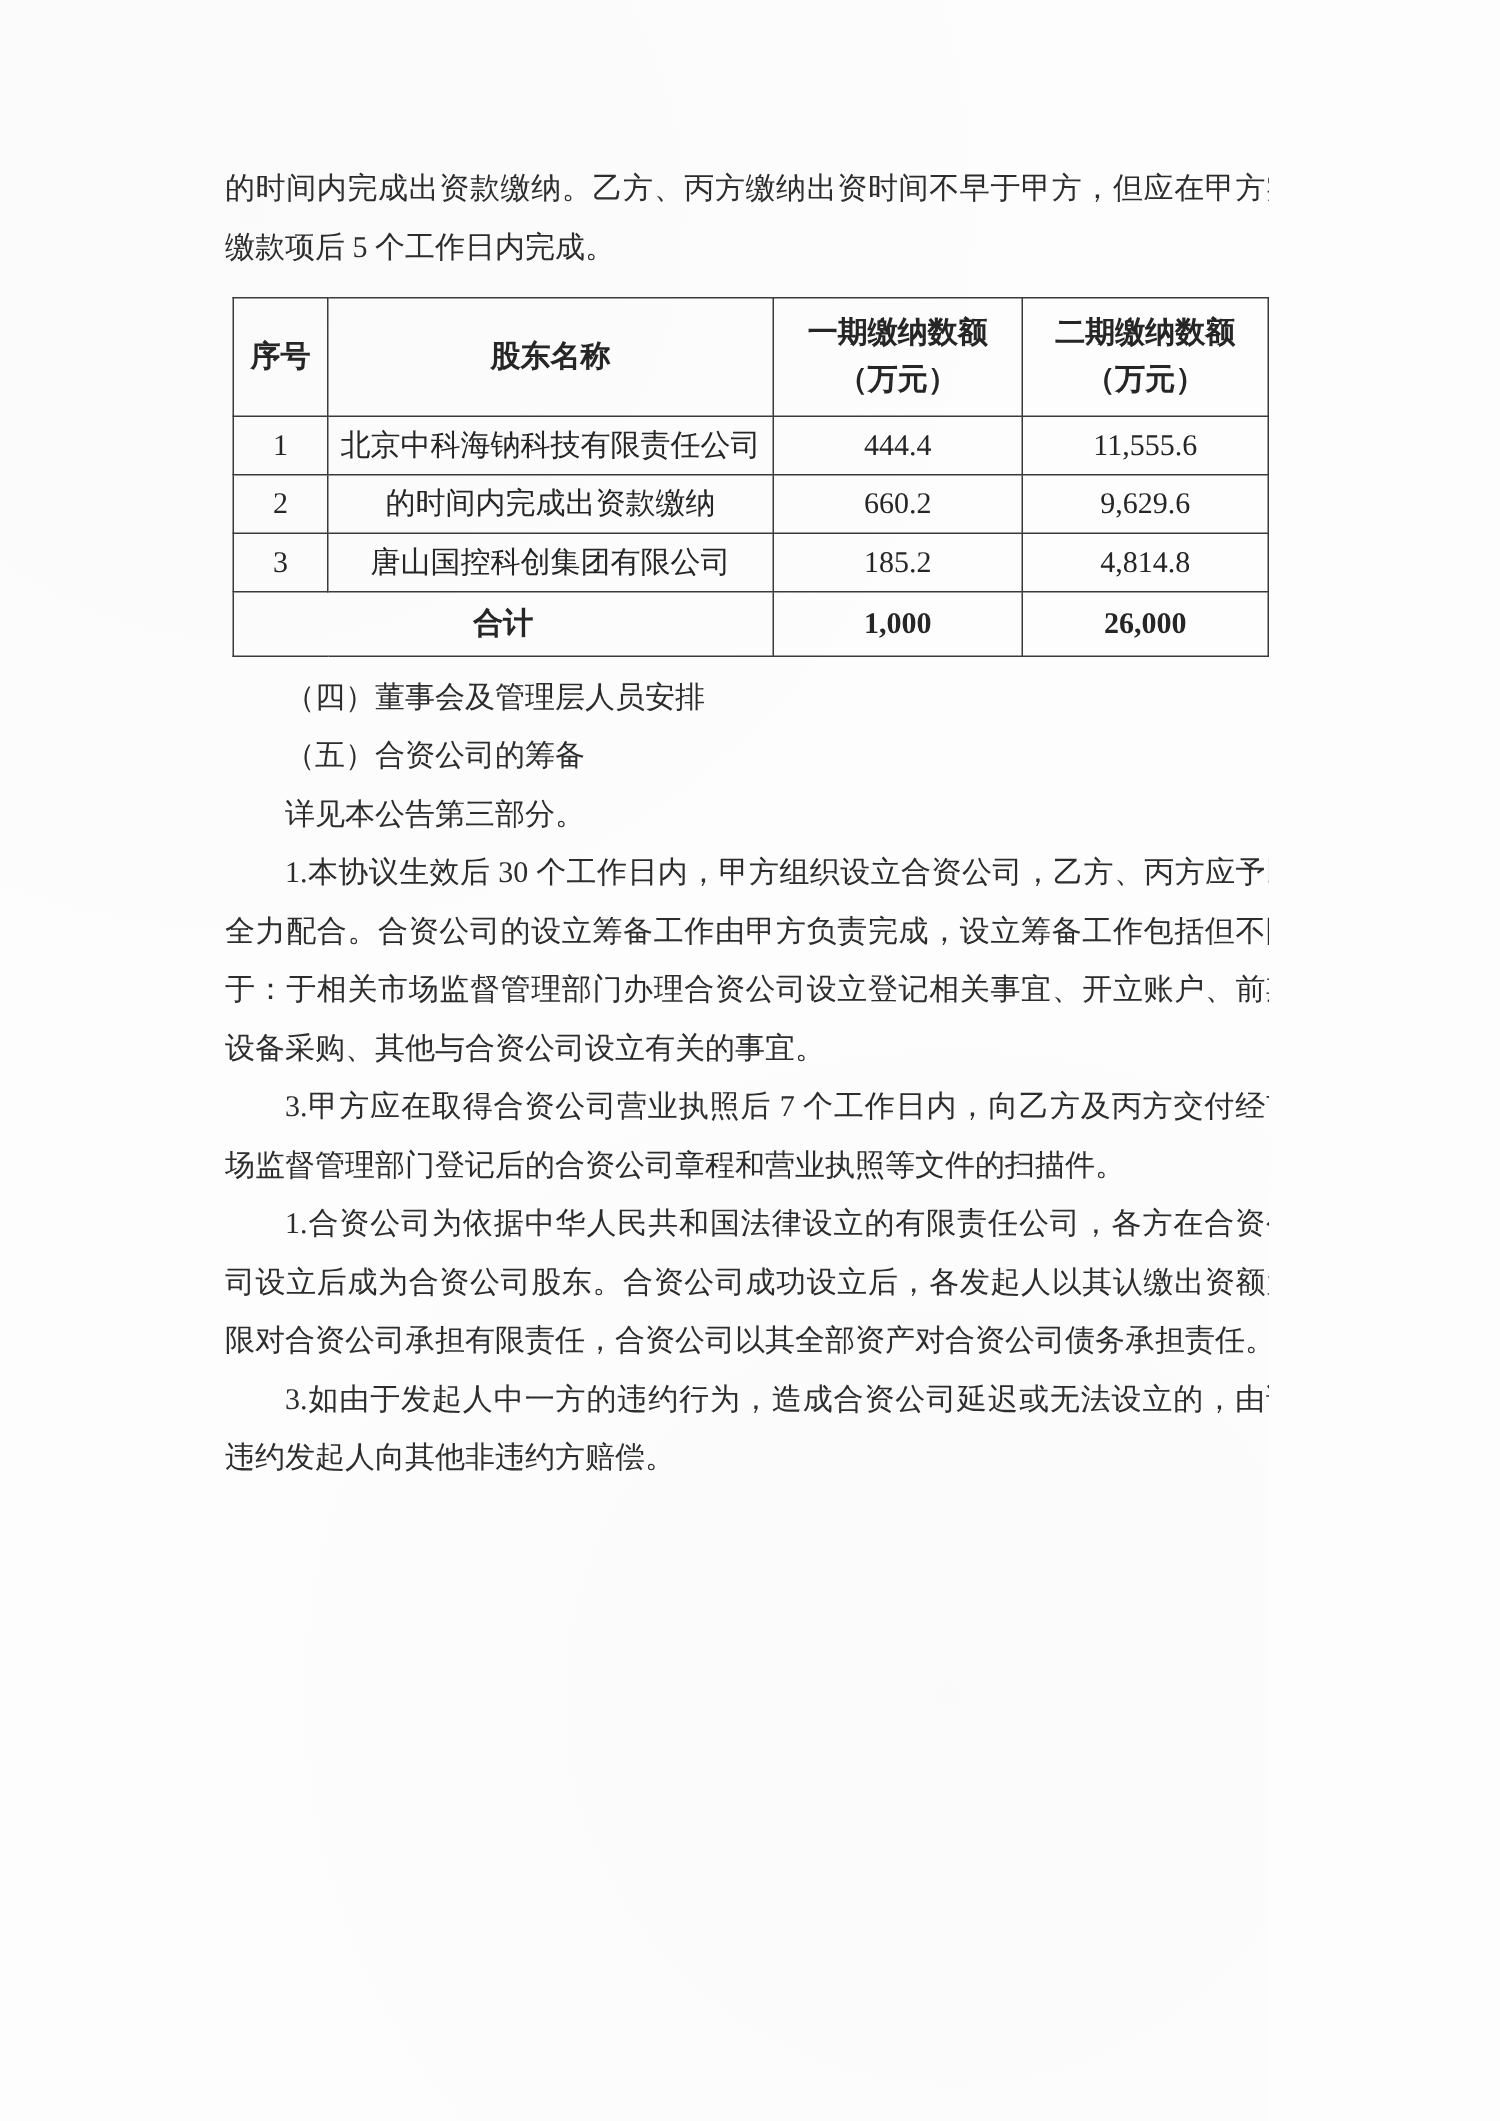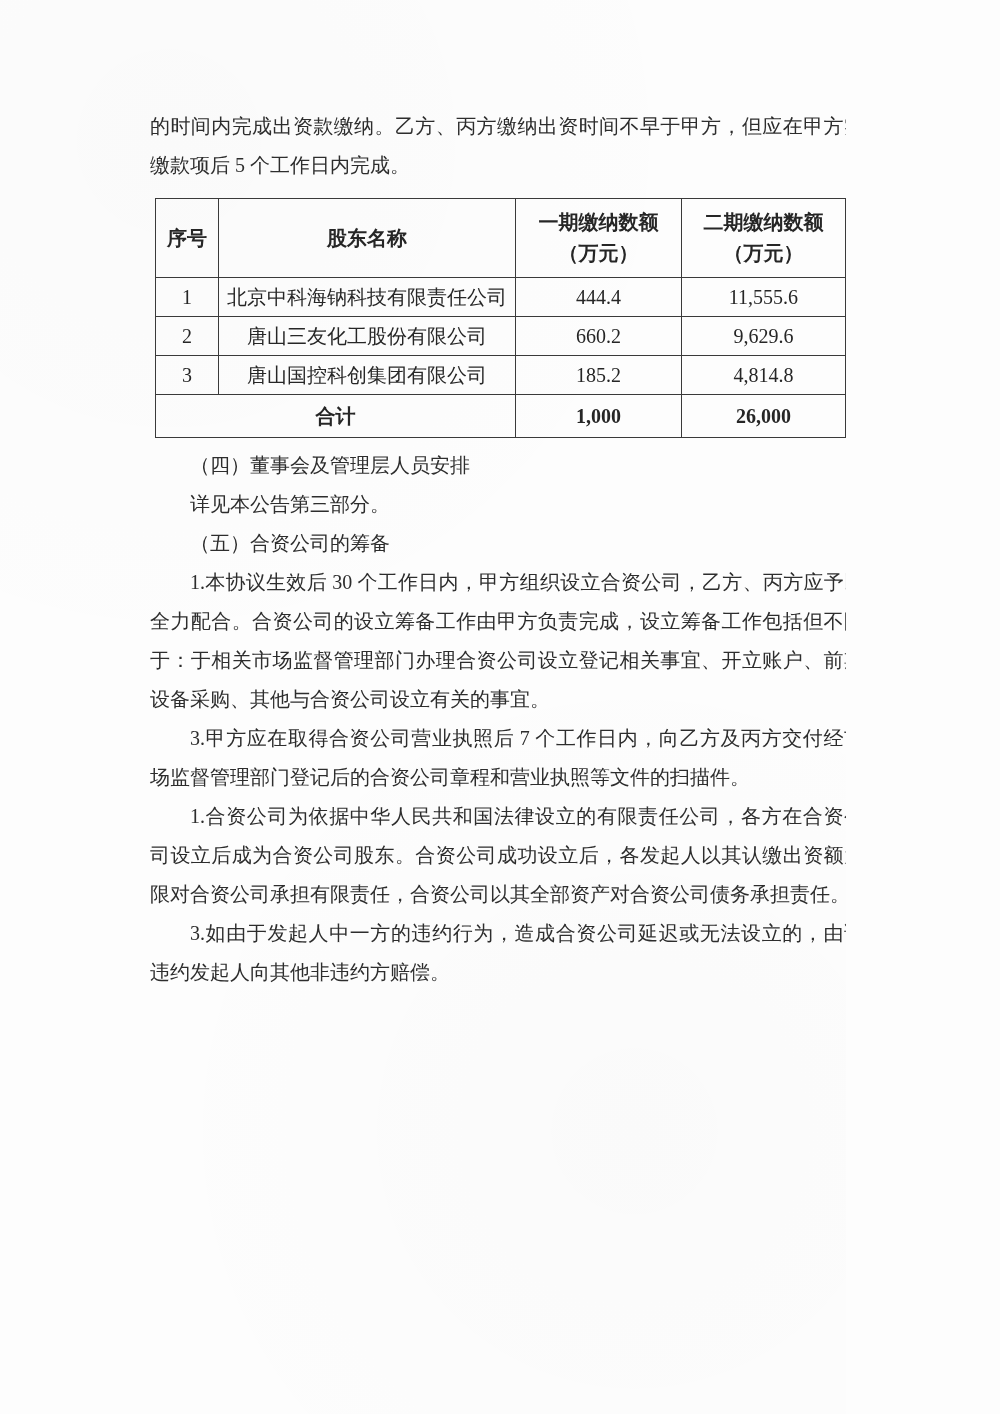--- a/index.html
+++ b/index.html
@@ -100,40 +100,40 @@
       </thead>
       <tbody>
         <tr>
           <td class="num">1</td>
           <td class="name">北京中科海钠科技有限责任公司</td>
           <td class="num">444.4</td>
           <td class="num">11,555.6</td>
         </tr>
         <tr>
           <td class="num">2</td>
-          <td class="name">唐山三友化工股份有限公司</td>
+          <td class="name">的时间内完成出资款缴纳</td>
           <td class="num">660.2</td>
           <td class="num">9,629.6</td>
         </tr>
         <tr>
           <td class="num">3</td>
           <td class="name">唐山国控科创集团有限公司</td>
           <td class="num">185.2</td>
           <td class="num">4,814.8</td>
         </tr>
         <tr class="total">
           <td class="label" colspan="2">合计</td>
           <td class="num">1,000</td>
           <td class="num">26,000</td>
         </tr>
       </tbody>
     </table>
 
     <p class="para indent">（四）董事会及管理层人员安排</p>
+    <p class="para indent">（五）合资公司的筹备</p>
     <p class="para indent">详见本公告第三部分。</p>
-    <p class="para indent">（五）合资公司的筹备</p>
     <p class="para indent">1.本协议生效后 30 个工作日内，甲方组织设立合资公司，乙方、丙方应予以全力配合。合资公司的设立筹备工作由甲方负责完成，设立筹备工作包括但不限于：于相关市场监督管理部门办理合资公司设立登记相关事宜、开立账户、前期设备采购、其他与合资公司设立有关的事宜。</p>
     <p class="para indent">3.甲方应在取得合资公司营业执照后 7 个工作日内，向乙方及丙方交付经市场监督管理部门登记后的合资公司章程和营业执照等文件的扫描件。</p>
     <p class="para indent">1.合资公司为依据中华人民共和国法律设立的有限责任公司，各方在合资公司设立后成为合资公司股东。合资公司成功设立后，各发起人以其认缴出资额为限对合资公司承担有限责任，合资公司以其全部资产对合资公司债务承担责任。</p>
     <p class="para indent">3.如由于发起人中一方的违约行为，造成合资公司延迟或无法设立的，由该违约发起人向其他非违约方赔偿。</p>
 
   </div>
 </div>
 
 </body></html>

